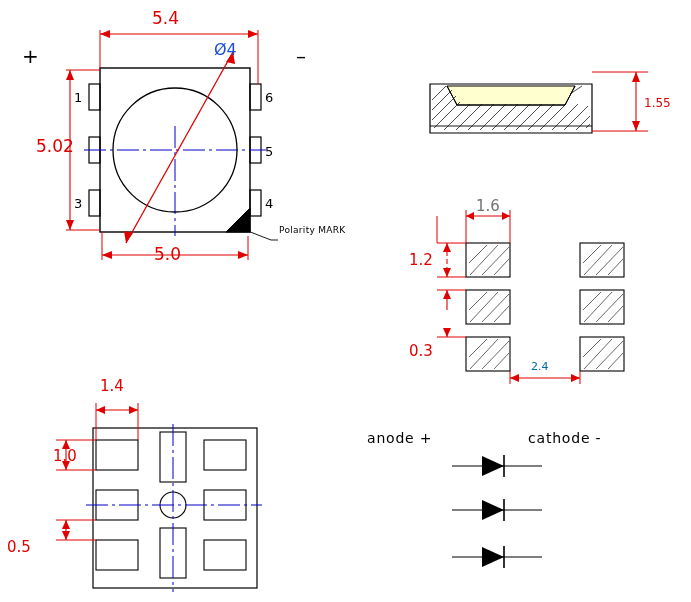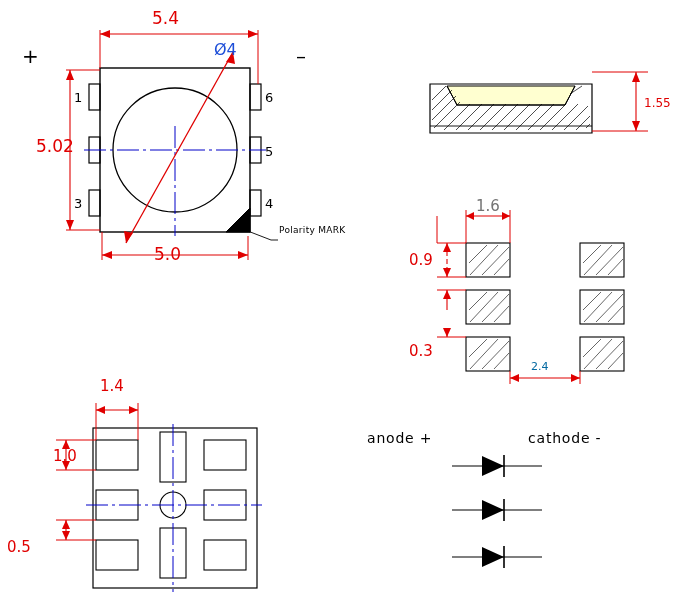--- a/index.html
+++ b/index.html
@@ -284,21 +284,21 @@
   </div>
 
   <div style="position:absolute; left:644px; top:92px;">
     <span style="font-size:12px;color:#e00000;font-family:'DejaVu Sans',sans-serif;">1.55</span>
   </div>
 
   <div style="position:absolute; left:476px; top:196px;">
     <span style="font-size:15px;color:#737373;font-family:'DejaVu Sans',sans-serif;">1.6</span>
   </div>
   <div style="position:absolute; left:409px; top:250px;">
-    <span style="font-size:15px;color:#e00000;font-family:'DejaVu Sans',sans-serif;">0.9</span>
+    <span style="font-size:15px;color:#e00000;font-family:'DejaVu Sans',sans-serif;">1.2</span>
   </div>
   <div style="position:absolute; left:409px; top:341px;text-align:right;">
     <span style="font-size:15px;color:#e00000;font-family:'DejaVu Sans',sans-serif;">0.3</span>
   </div>
   <div style="position:absolute; left:531px; top:355px;">
     <span style="font-size:11px;color:#0369a1;font-family:'DejaVu Sans',sans-serif;">2.4</span>
   </div>
 
   <div style="position:absolute; left:100px; top:376px;">
     <span style="font-size:15px;color:#e00000;font-family:'DejaVu Sans',sans-serif;">1.4</span>

